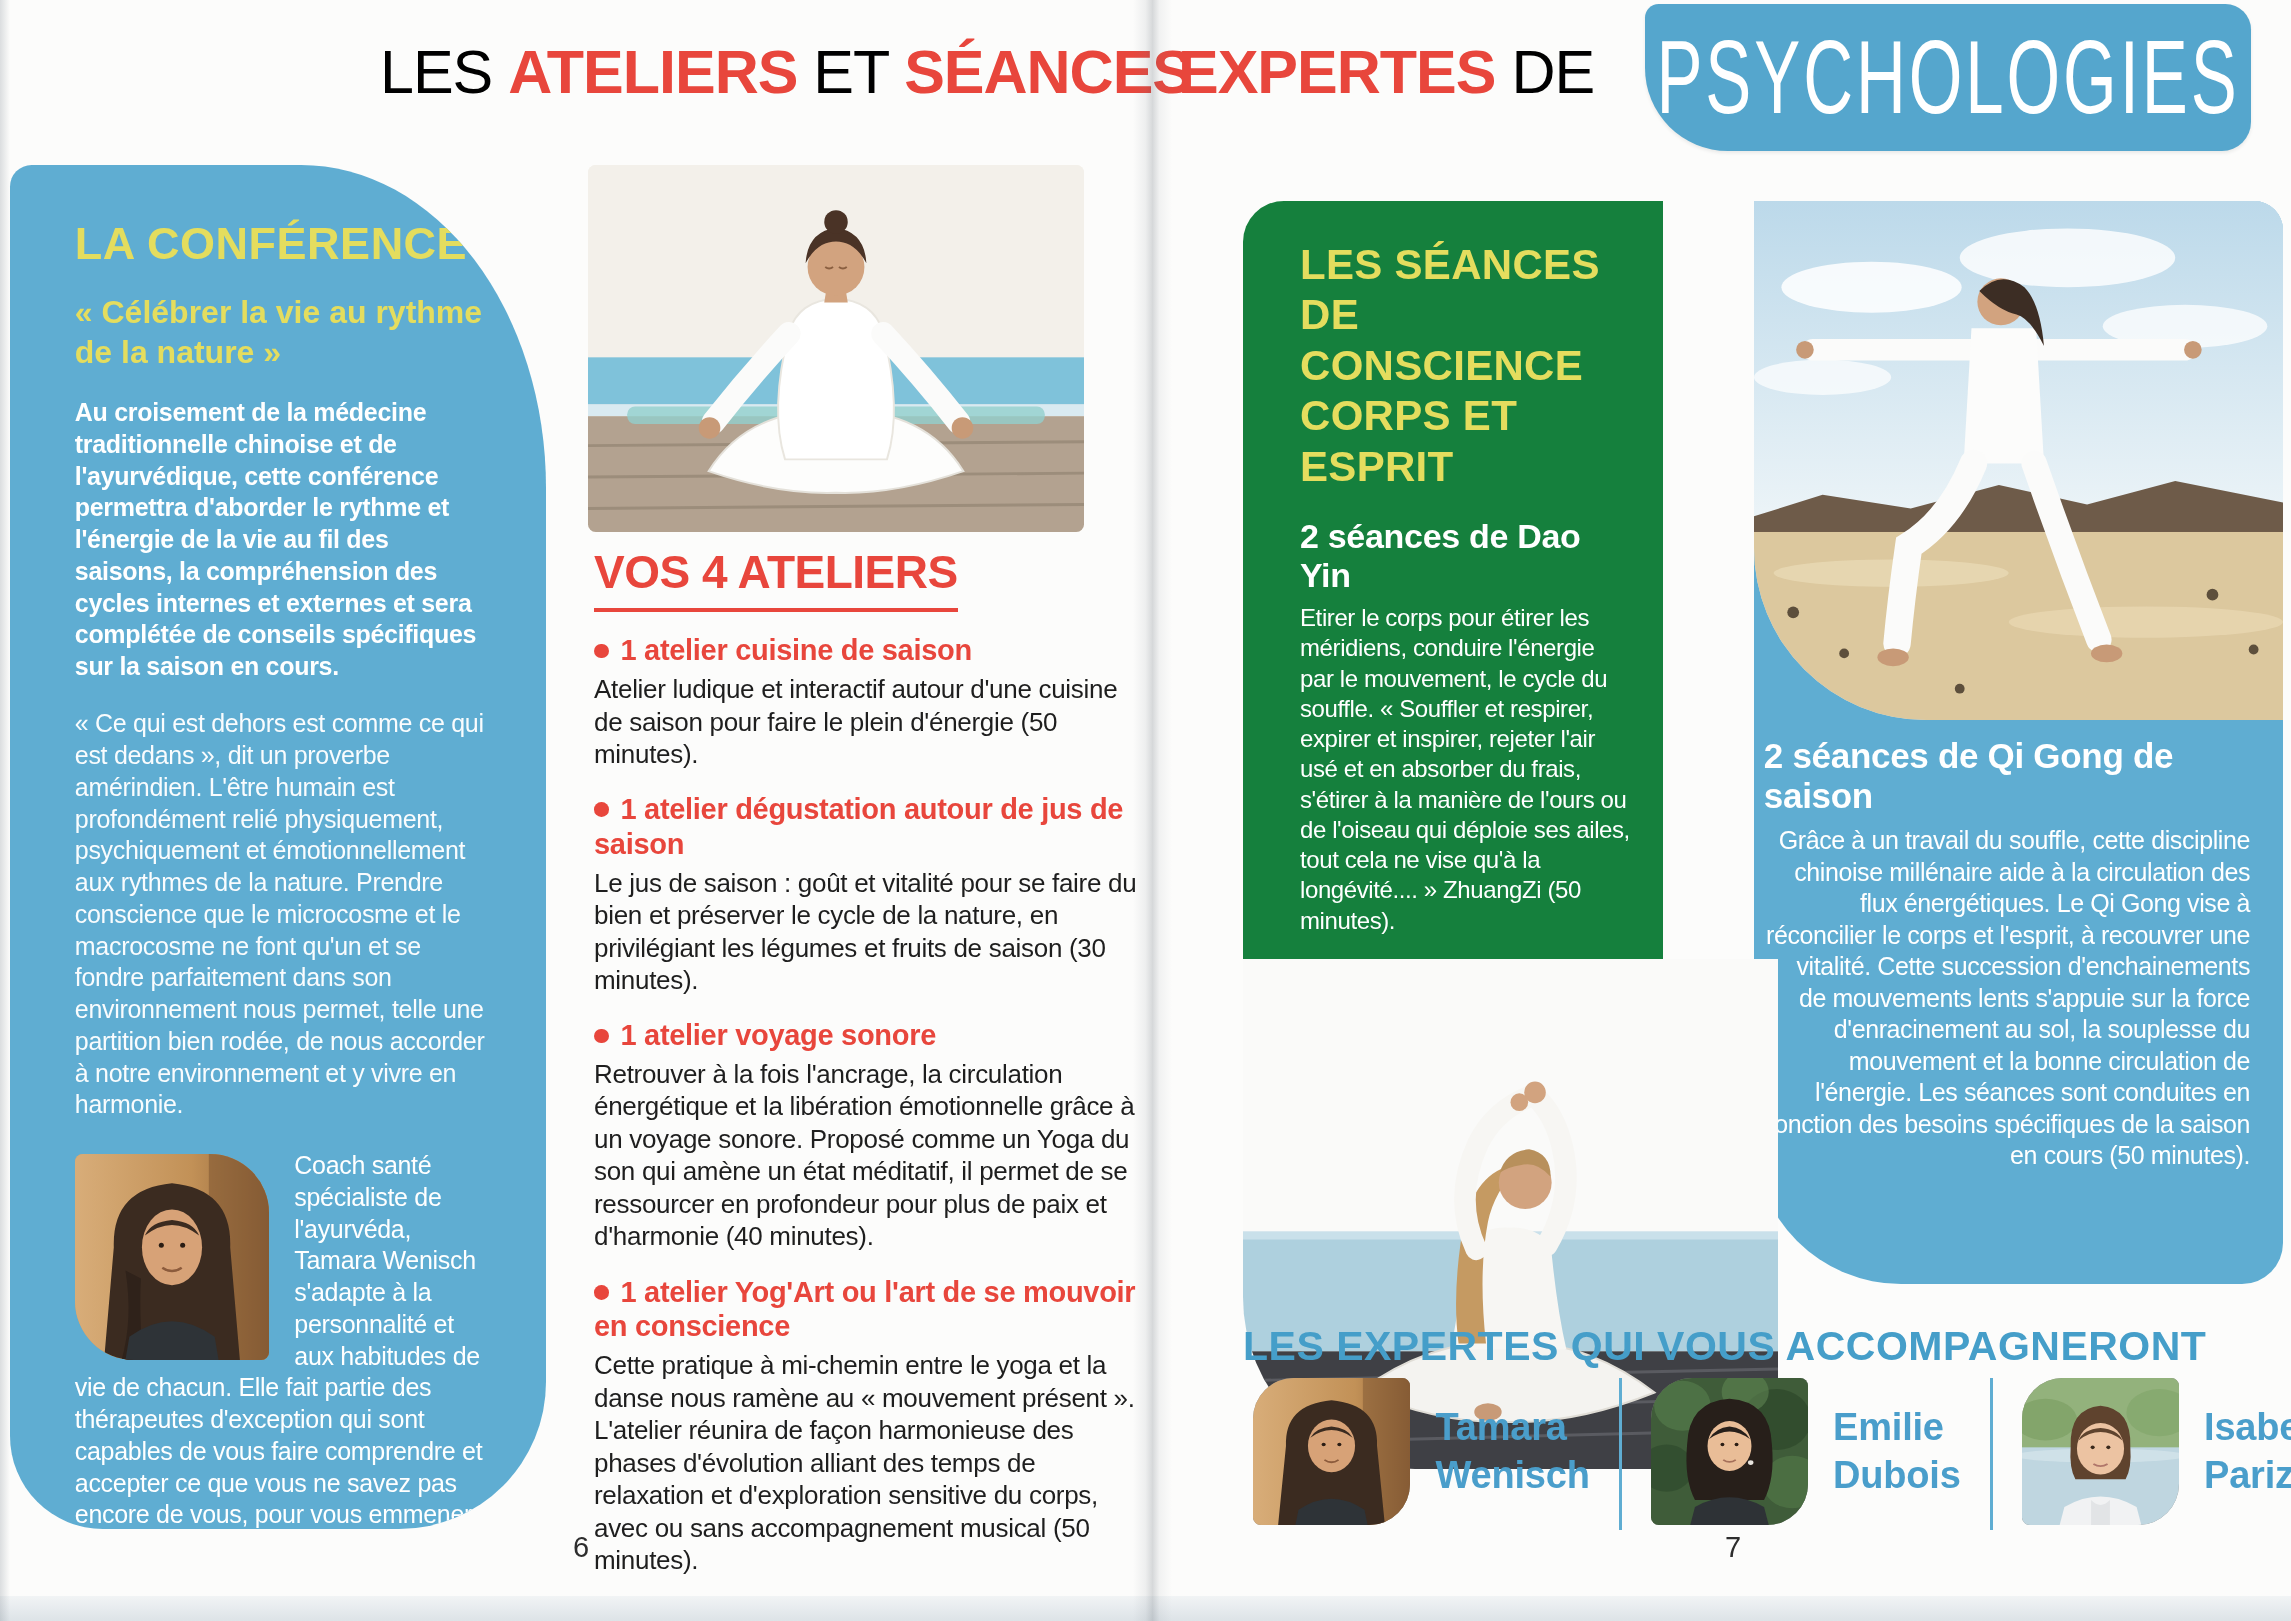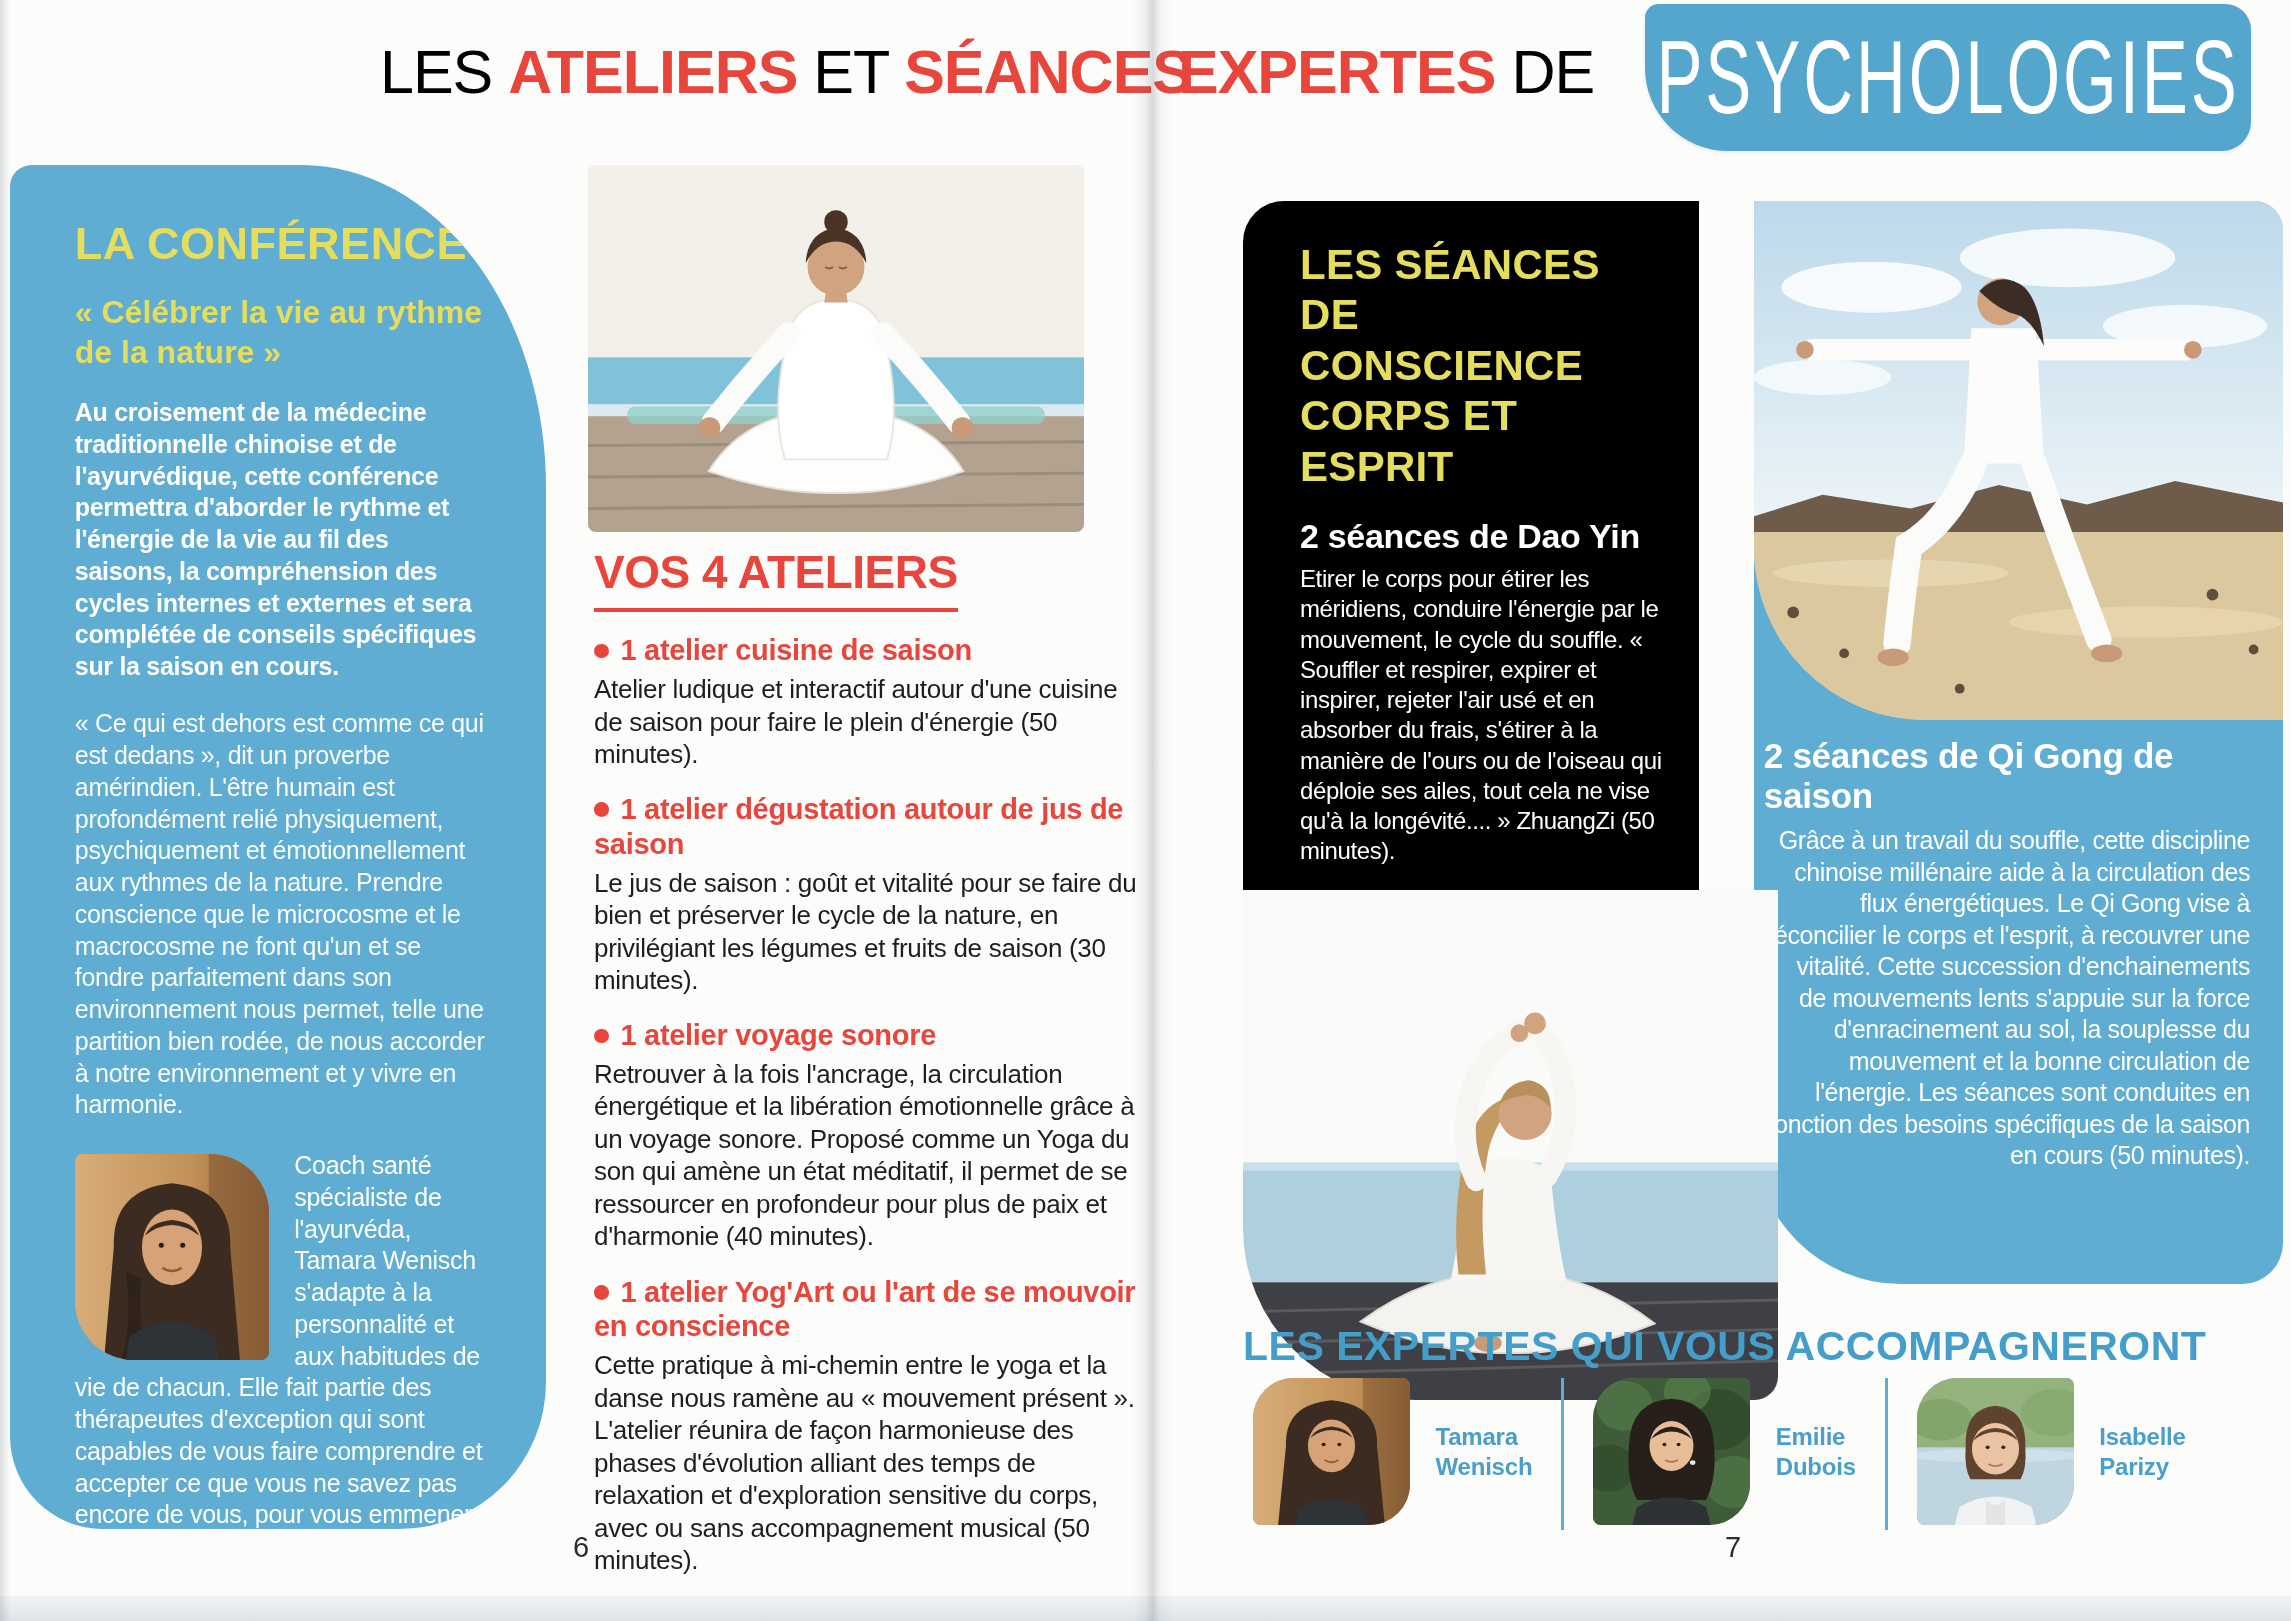--- a/index.html
+++ b/index.html
@@ -87,21 +87,21 @@
   }
   .atelier-body { font-size:26px; line-height:1.25; color:#1e1e1e; margin-top:4.9px; letter-spacing:-0.3px; }
 
   .pagenum { position:absolute; font-size:29px; color:#2d2d2d; z-index:5; }
   .pagenum-6 { left:573px; top:1531px; }
   .pagenum-7 { left:1725px; top:1531px; }
 
   
   .seances-left { position:absolute; left:1243px; top:201px; width:535px; z-index:2; }
   .seances-textbox {
-    width:456px; background:#000000; border-radius:41px 0 0 0;
+    width:420px; background:#15803d; border-radius:41px 0 0 0;
     padding:39px 29px 23.5px 57px; color:#ffffff;
   }
   .seances-title { color:#e4dd5e; font-size:42px; font-weight:700; line-height:1.2; letter-spacing:0.3px; }
   .daoyin-title { font-size:34px; font-weight:700; margin-top:25.5px; letter-spacing:-0.3px; }
   .daoyin-body { font-size:24px; line-height:1.26; margin-top:7.8px; letter-spacing:-0.4px; }
   .photo-stretch {
     width:535px; height:510px; border-radius:0 0 23.5px 172px;
     overflow:hidden; background:#fafafa;
   }
   .seances-right {
@@ -124,21 +124,21 @@
   .experts-row {
     position:absolute; left:1253px; top:1378px; width:1039px;
     display:flex; align-items:flex-start; z-index:3;
   }
   .expert { display:flex; align-items:center; }
   .expert-photo {
     width:157px; height:147px; border-radius:41px 7.8px 41px 7.8px;
     overflow:hidden; flex:none; background:#888;
   }
   .expert-name {
-    font-size:24px; font-weight:700; color:#4a9ecb; line-height:1.25;
+    font-size:38px; font-weight:700; color:#4a9ecb; line-height:1.25;
     margin-left:25.5px; letter-spacing:-0.2px;
   }
   .expert-divider { width:2.9px; height:152px; background:#5fadd2; margin:0 29px; flex:none; }
 
   svg { display:block; }
 </style>
 </head>
 <body>
 
 <div class="sheet">

